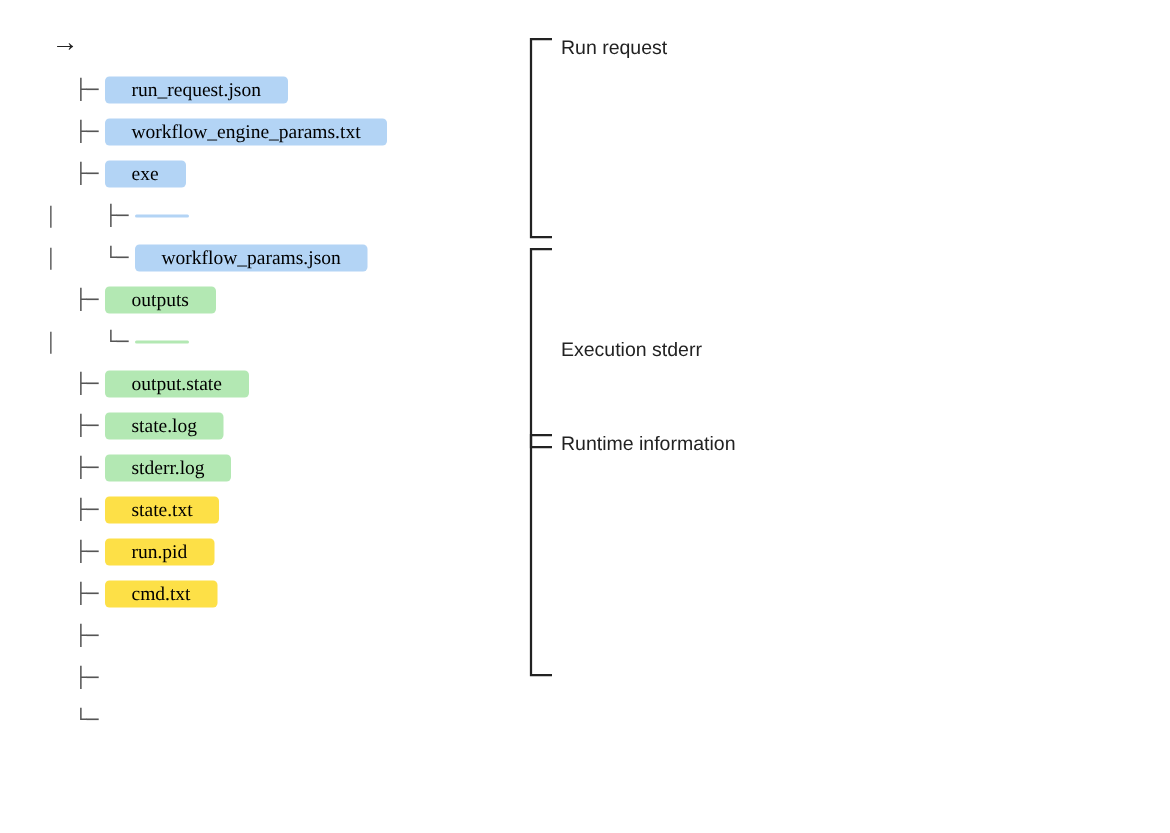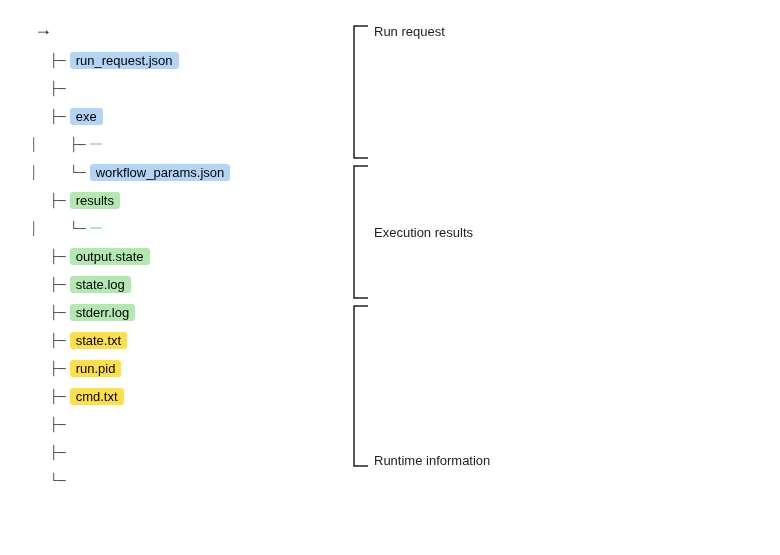--- a/index.html
+++ b/index.html
@@ -68,24 +68,24 @@
     .tree-connector {
       font-family: monospace;
       color: #555;
       margin-right: 4px;
       flex-shrink: 0;
       font-size: 13px;
     }
 
     .label {
       display: inline-block;
-      padding: 1px 6px;
+      padding: 1px 18px;
       border-radius: 3px;
       font-size: 13px;
-      font-family: Liberation Sans, sans-serif;
+      font-family: Liberation Serif, serif;
     }
 
     .blue { background-color: #b3d4f5; }
     .green { background-color: #b3e8b3; }
     .pink { background-color: #fde047; }
 
     
     .annotations-section {
       padding-top: 34px;
     }
@@ -119,20 +119,21 @@
 
     <div id="tree-container">
         <div class="tree-item">
           <span class="indent"></span>
           <span class="tree-connector">├─</span>
           <span class="label blue">run_request.json</span>
         </div>
         <div class="tree-item">
           <span class="indent"></span>
           <span class="tree-connector">├─</span>
+          <span class="label blue">workflow_engine_params.txt</span>
         </div>
         <div class="tree-item">
           <span class="indent"></span>
           <span class="tree-connector">├─</span>
           <span class="label blue">exe</span>
         </div>
         <div class="tree-item">
           <span class="indent" style="width:20px;color:#555;font-size:13px;">│</span>
           <span class="indent"></span>
           <span class="tree-connector">├─</span>
@@ -140,21 +141,21 @@
         </div>
         <div class="tree-item">
           <span class="indent" style="width:20px;color:#555;font-size:13px;">│</span>
           <span class="indent"></span>
           <span class="tree-connector">└─</span>
           <span class="label blue">workflow_params.json</span>
         </div>
         <div class="tree-item">
           <span class="indent"></span>
           <span class="tree-connector">├─</span>
-          <span class="label green">results</span>
+          <span class="label green">outputs</span>
         </div>
         <div class="tree-item">
           <span class="indent" style="width:20px;color:#555;font-size:13px;">│</span>
           <span class="indent"></span>
           <span class="tree-connector">└─</span>
           <span class="label green"><output_files></output_files></span>
         </div>
         <div class="tree-item">
           <span class="indent"></span>
           <span class="tree-connector">├─</span>
@@ -206,23 +207,23 @@
         <div style="position: absolute; left: 0px; top: 4px; display: flex; align-items: flex-start; height: 136px;">
           <svg width="18" height="136">
     <path d="M18,2 L4,2 L4,134 L18,134" fill="none" stroke="#222" stroke-width="1.5"></path>
   </svg>
           <span class="bracket-label" style="margin-left: 6px;">Run request</span>
         </div>
         <div style="position: absolute; left: 0px; top: 144px; display: flex; align-items: center; height: 136px;">
           <svg width="18" height="136">
     <path d="M18,2 L4,2 L4,134 L18,134" fill="none" stroke="#222" stroke-width="1.5"></path>
   </svg>
-          <span class="bracket-label" style="margin-left: 6px;">Execution results</span>
-        </div>
-        <div style="position: absolute; left: 0px; top: 284px; display: flex; align-items: flex-end; height: 164px;">
+          <span class="bracket-label" style="margin-left: 6px;">Execution stderr</span>
+        </div>
+        <div style="position: absolute; left: 0px; top: 268px; display: flex; align-items: flex-start; height: 164px;">
           <svg width="18" height="164">
     <path d="M18,2 L4,2 L4,162 L18,162" fill="none" stroke="#222" stroke-width="1.5"></path>
   </svg>
           <span class="bracket-label" style="margin-left: 6px;">Runtime information</span>
         </div>
       </div>
   </div>
 </div>
 
 </body></html>

